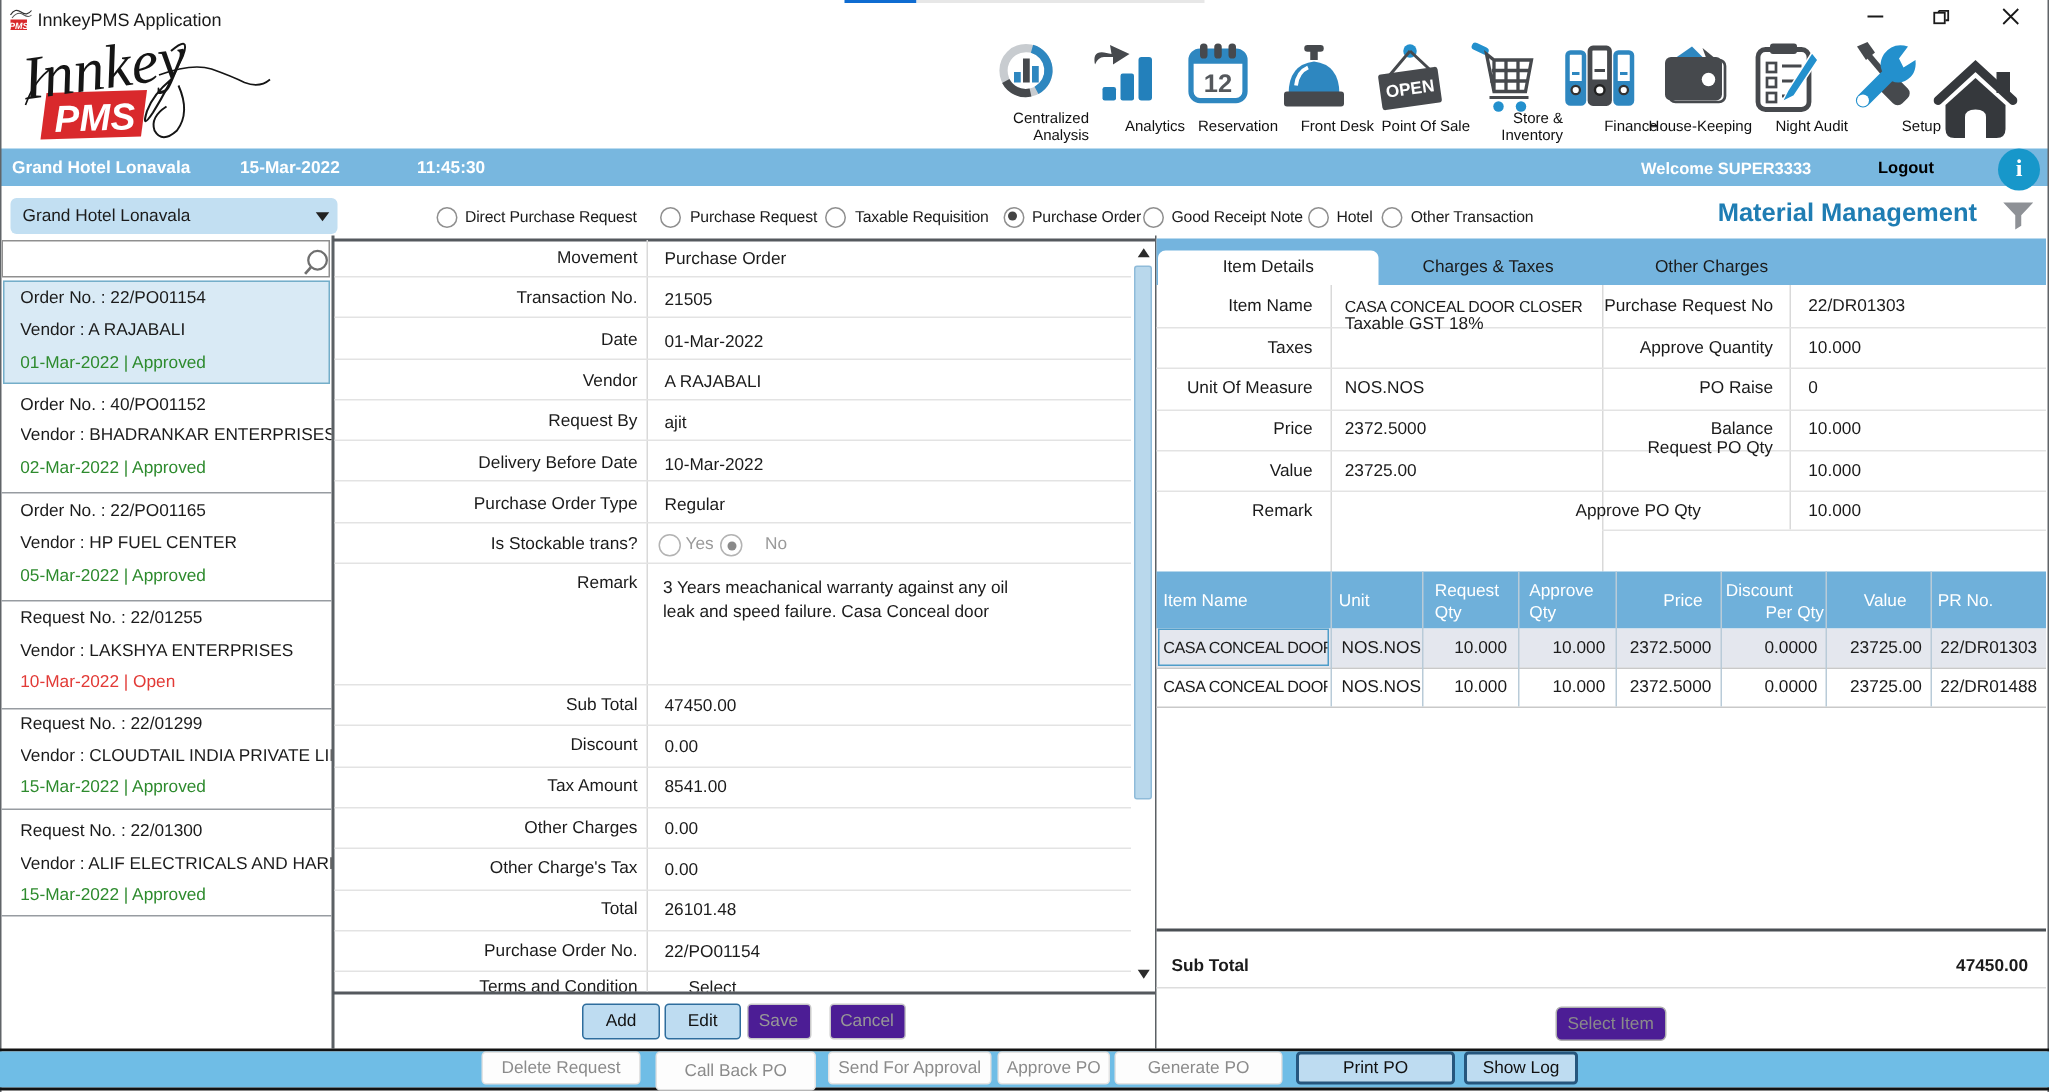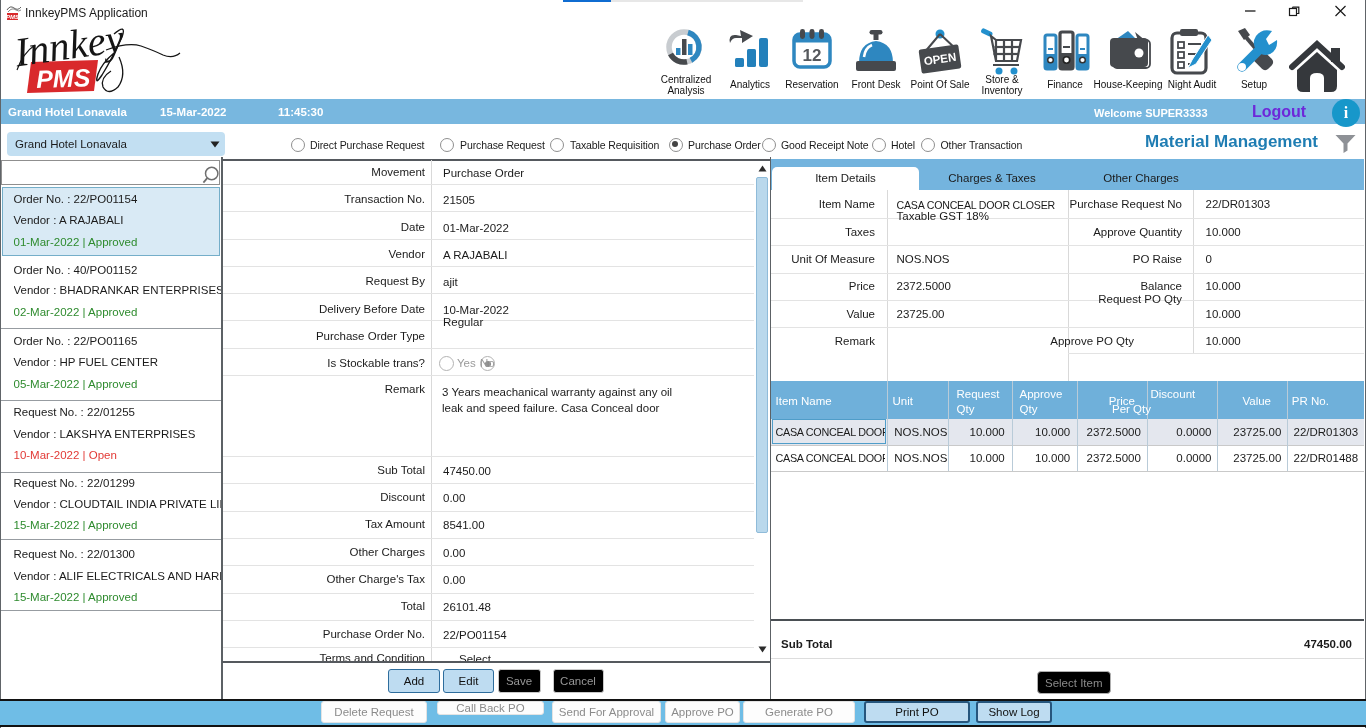--- a/index.html
+++ b/index.html
@@ -3,25 +3,25 @@
 html,body{margin:0;padding:0}
 body{width:1366px;height:728px;position:relative;overflow:hidden;background:#fff;font-family:"Liberation Sans",sans-serif;color:#1b1b1b}
 .a{position:absolute}
 .t{position:absolute;font-size:11.5px;line-height:16px;white-space:nowrap}
 .b{font-weight:bold}
 .r{text-align:right}
 .hl{position:absolute;background:#e3e3e3;height:1px}
 .vl{position:absolute;background:#d9d9d9;width:1px}
 .btn{position:absolute;border-radius:3px;font-size:11.5px;display:flex;align-items:center;justify-content:center;box-sizing:border-box;white-space:nowrap}
 .blu{background:#bedcf1;border:1px solid #2e6d9d;color:#111}
-.gry{background:#000000;border:1px solid #c9c9c9;color:#979797}
+.gry{background:#4c1d95;border:1px solid #c9c9c9;color:#979797}
 .wbt{background:#fdfdfd;border:1px solid #e3e3e3;color:#8b8b8b}
 .lbt{background:#bedcf1;border:2px solid #26567d;color:#111}
 .ic{position:absolute;top:27px}
-.il{position:absolute;font-size:10px;line-height:10.5px;text-align:center;color:#111;font-weight:500}
+.il{position:absolute;font-size:10px;line-height:10.5px;text-align:right;color:#111;font-weight:500}
 .rt{font-size:10.5px !important;letter-spacing:-0.1px}
 .rad{position:absolute;width:12px;height:12px;border:1px solid #8f8f8f;border-radius:50%;background:#fff}
 </style></head><body>
 
 <div class="a" style="left:563px;top:0;width:48px;height:2px;background:#0f6cd1"></div>
 <div class="a" style="left:611px;top:0;width:192px;height:2px;background:#e7e7e7"></div>
 <div class="t" style="left:25px;top:5px;font-size:12px">InnkeyPMS Application</div>
 <svg class="a" style="left:5px;top:4px" width="18" height="18" viewBox="0 0 18 18">
 <path d="M2 6 Q5 1 9 4 Q13 7 16 3" stroke="#333" fill="none" stroke-width="0.8"></path>
 <path d="M3 8 Q7 3 11 6 Q14 8 16 6" stroke="#555" fill="none" stroke-width="0.7"></path>
@@ -146,21 +146,21 @@
 <rect x="42" y="12" width="9" height="14" fill="#35383c"></rect>
 <path d="M28 16 L48 34 L48 50 Q48 56 42 56 L14 56 Q8 56 8 50 L8 34 Z" fill="#35383c"></path>
 <path d="M21 56 L21 42 Q21 37 28 37 Q35 37 35 42 L35 56 Z" fill="#fff"></path>
 </svg>
 
 <div class="a" style="left:0;top:99px;width:1366px;height:25px;background:#78b7df"></div>
 <div class="t b" style="left:8px;top:104px;color:#fff">Grand Hotel Lonavala</div>
 <div class="t b" style="left:160px;top:104px;color:#fff">15-Mar-2022</div>
 <div class="t b" style="left:278px;top:104px;color:#fff">11:45:30</div>
 <div class="t b" style="left:1094px;top:104.5px;color:#fff;font-size:11px">Welcome SUPER3333</div>
-<div class="t b" style="left:1252px;top:104px;color:#6d28d9;font-size:16px">Logout</div>
+<div class="t b" style="left:1252px;top:104px;color:#000000;font-size:11px">Logout</div>
 <div class="a" style="left:1332px;top:99px;width:28px;height:28px;border-radius:50%;background:#1797ca;color:#fff;font-weight:bold;font-size:16px;text-align:center;line-height:28px;font-family:'Liberation Serif',serif">i</div>
 
 <div class="a" style="left:7px;top:131.5px;width:218px;height:24px;background:#c2dff2;border-radius:4px"></div>
 <div class="t" style="left:15px;top:135.5px">Grand Hotel Lonavala</div>
 <svg class="a" style="left:210px;top:141px" width="10" height="7">
     <polygon points="0.5,0.5 9.5,0.5 5,6.5" fill="#222"></polygon>
   </svg>
 
 <div class="rad" style="left:290.5px;top:137.5px"></div>
 <div class="t rt" style="left:310px;top:137px">Direct Purchase Request</div>
@@ -242,27 +242,27 @@
 <div class="t" style="left:443px;top:192.3px">21505</div>
 <div class="t r" style="left:230px;top:218.6px;width:195px">Date</div>
 <div class="t" style="left:443px;top:219.6px">01-Mar-2022</div>
 <div class="t r" style="left:230px;top:245.9px;width:195px">Vendor</div>
 <div class="t" style="left:443px;top:246.9px">A RAJABALI</div>
 <div class="t r" style="left:230px;top:273.2px;width:195px">Request By</div>
 <div class="t" style="left:443px;top:274.2px">ajit</div>
 <div class="t r" style="left:230px;top:300.5px;width:195px">Delivery Before Date</div>
 <div class="t" style="left:443px;top:301.5px">10-Mar-2022</div>
 <div class="t r" style="left:230px;top:327.8px;width:195px">Purchase Order Type</div>
-<div class="t" style="left:443px;top:314px">Regular</div>
+<div class="t" style="left:443px;top:329px">Regular</div>
 <div class="t r" style="left:230px;top:355.1px;width:195px">Is Stockable trans?</div>
 <div class="a" style="left:439px;top:356px;width:13px;height:13px;border:1px solid #b3b3b3;border-radius:50%"></div>
 <div class="t" style="left:457px;top:355px;color:#9a9a9a">Yes</div>
 <div class="a" style="left:480px;top:356px;width:13px;height:13px;border:1px solid #b3b3b3;border-radius:50%"></div>
 <div class="a" style="left:484.5px;top:360.5px;width:6px;height:6px;border-radius:50%;background:#8a8a8a"></div>
-<div class="t" style="left:480px;top:355px;color:#9a9a9a">No</div>
+<div class="t" style="left:510px;top:355px;color:#9a9a9a">No</div>
 <div class="t r" style="left:230px;top:381.4px;width:195px">Remark</div>
 <div class="t" style="left:442px;top:384.4px">3 Years meachanical warranty against any oil</div>
 <div class="t" style="left:442px;top:400.2px">leak and speed failure. Casa Conceal door</div>
 <div class="t r" style="left:230px;top:461.6px;width:195px">Sub Total</div>
 <div class="t" style="left:443px;top:462.6px">47450.00</div>
 <div class="t r" style="left:230px;top:489px;width:195px">Discount</div>
 <div class="t" style="left:443px;top:490px">0.00</div>
 <div class="t r" style="left:230px;top:516.3px;width:195px">Tax Amount</div>
 <div class="t" style="left:443px;top:517.3px">8541.00</div>
 <div class="t r" style="left:230px;top:543.6px;width:195px">Other Charges</div>
@@ -339,21 +339,21 @@
 <div class="vl" style="left:1217px;top:381.3px;height:89.6px;background:#b9cbd8"></div>
 <div class="vl" style="left:1287px;top:381.3px;height:89.6px;background:#b9cbd8"></div>
 <div class="t" style="left:775.5px;top:392.5px;color:#fff">Item Name</div>
 <div class="t" style="left:892.5px;top:392.5px;color:#fff">Unit</div>
 <div class="t" style="left:956.5px;top:385.5px;color:#fff">Request</div>
 <div class="t" style="left:956.5px;top:400.5px;color:#fff">Qty</div>
 <div class="t" style="left:1019.5px;top:385.5px;color:#fff">Approve</div>
 <div class="t" style="left:1019.5px;top:400.5px;color:#fff">Qty</div>
 <div class="t r" style="left:1077px;top:392.5px;width:58px;color:#fff">Price</div>
 <div class="t" style="left:1150.5px;top:385.5px;color:#fff">Discount</div>
-<div class="t" style="left:1112px;top:400.5px;color:#fff">Per Qty</div>
+<div class="t" style="left:1177px;top:400.5px;color:#fff">Per Qty</div>
 <div class="t r" style="left:1213px;top:392.5px;width:58px;color:#fff">Value</div>
 <div class="t" style="left:1291.8px;top:392.5px;color:#fff">PR No.</div>
 <div class="a" style="left:771.5px;top:419.2px;width:114px;height:24.8px;border:1.5px solid #4f9dc9;box-sizing:border-box"></div>
 <div class="t" style="left:775.5px;top:424px;width:109px;overflow:hidden;font-size:10.8px;letter-spacing:-0.3px">CASA CONCEAL DOOR (1</div>
 <div class="t" style="left:894.3px;top:423.5px">NOS.NOS</div>
 <div class="t r" style="left:954.7px;top:423.5px;width:50px">10.000</div>
 <div class="t r" style="left:1020.2px;top:423.5px;width:50px">10.000</div>
 <div class="t r" style="left:1070.9px;top:423.5px;width:70px">2372.5000</div>
 <div class="t r" style="left:1161.5px;top:423.5px;width:50px">0.0000</div>
 <div class="t r" style="left:1221.3px;top:423.5px;width:60px">23725.00</div>
@@ -369,18 +369,18 @@
 <div class="a" style="left:771px;top:619px;width:593px;height:1.5px;background:#4a4f54"></div>
 <div class="t b" style="left:781px;top:635.5px">Sub Total</div>
 <div class="t b r" style="left:1252px;top:635.5px;width:100px">47450.00</div>
 <div class="hl" style="left:771px;top:658.3px;width:593px;background:#ddd"></div>
 <div class="btn gry" style="left:1037px;top:670.8px;width:73.5px;height:23.5px;border-color:#afafaf;border-radius:4px;color:#8a8a8a">Select Item</div>
 
 <div class="a" style="left:0;top:699px;width:1366px;height:1.5px;background:#121212"></div>
 <div class="a" style="left:0;top:700.5px;width:1366px;height:24px;background:#6fbde6"></div>
 <div class="a" style="left:0;top:724.5px;width:1366px;height:2.5px;background:#121212"></div>
 <div class="btn wbt" style="left:321px;top:701px;width:106px;height:22px">Delete Request</div>
-<div class="btn wbt" style="left:437px;top:701px;width:107px;height:14px">Call Back PO</div>
+<div class="btn wbt" style="left:437px;top:701px;width:107px;height:26px">Call Back PO</div>
 <div class="btn wbt" style="left:552px;top:701px;width:109px;height:22px">Send For Approval</div>
 <div class="btn wbt" style="left:665px;top:701px;width:75px;height:22px">Approve PO</div>
 <div class="btn wbt" style="left:743px;top:701px;width:112px;height:22px">Generate PO</div>
 <div class="btn lbt" style="left:864px;top:701px;width:106px;height:22px">Print PO</div>
 <div class="btn lbt" style="left:976px;top:701px;width:76px;height:22px">Show Log</div>
 
 </body></html>

